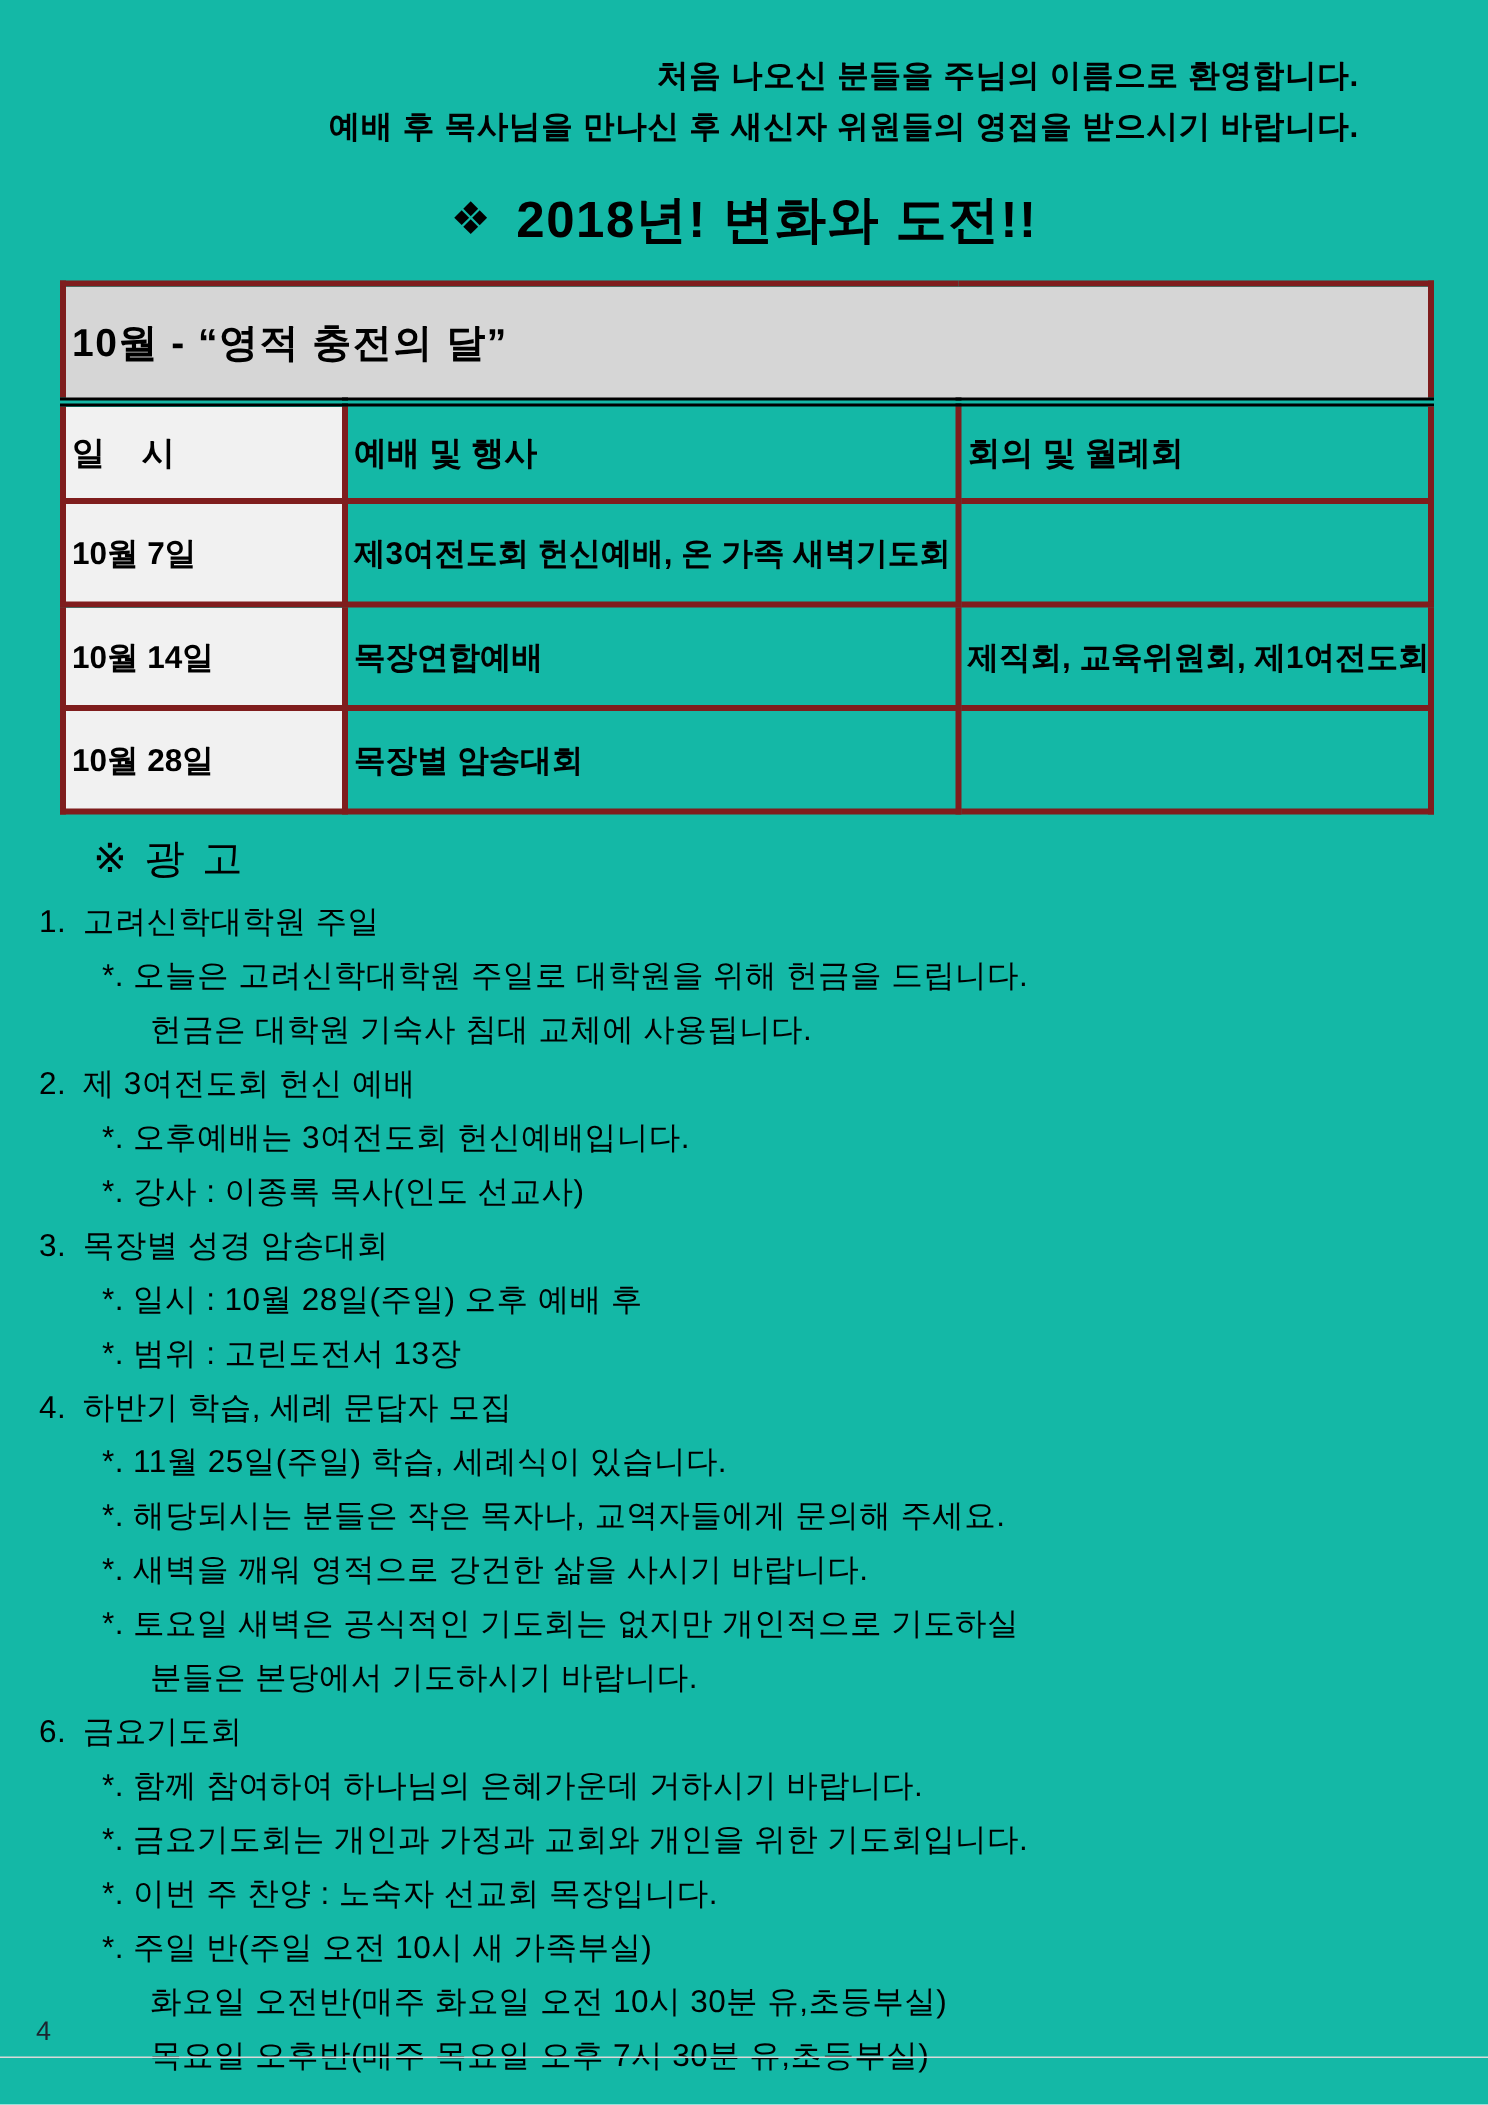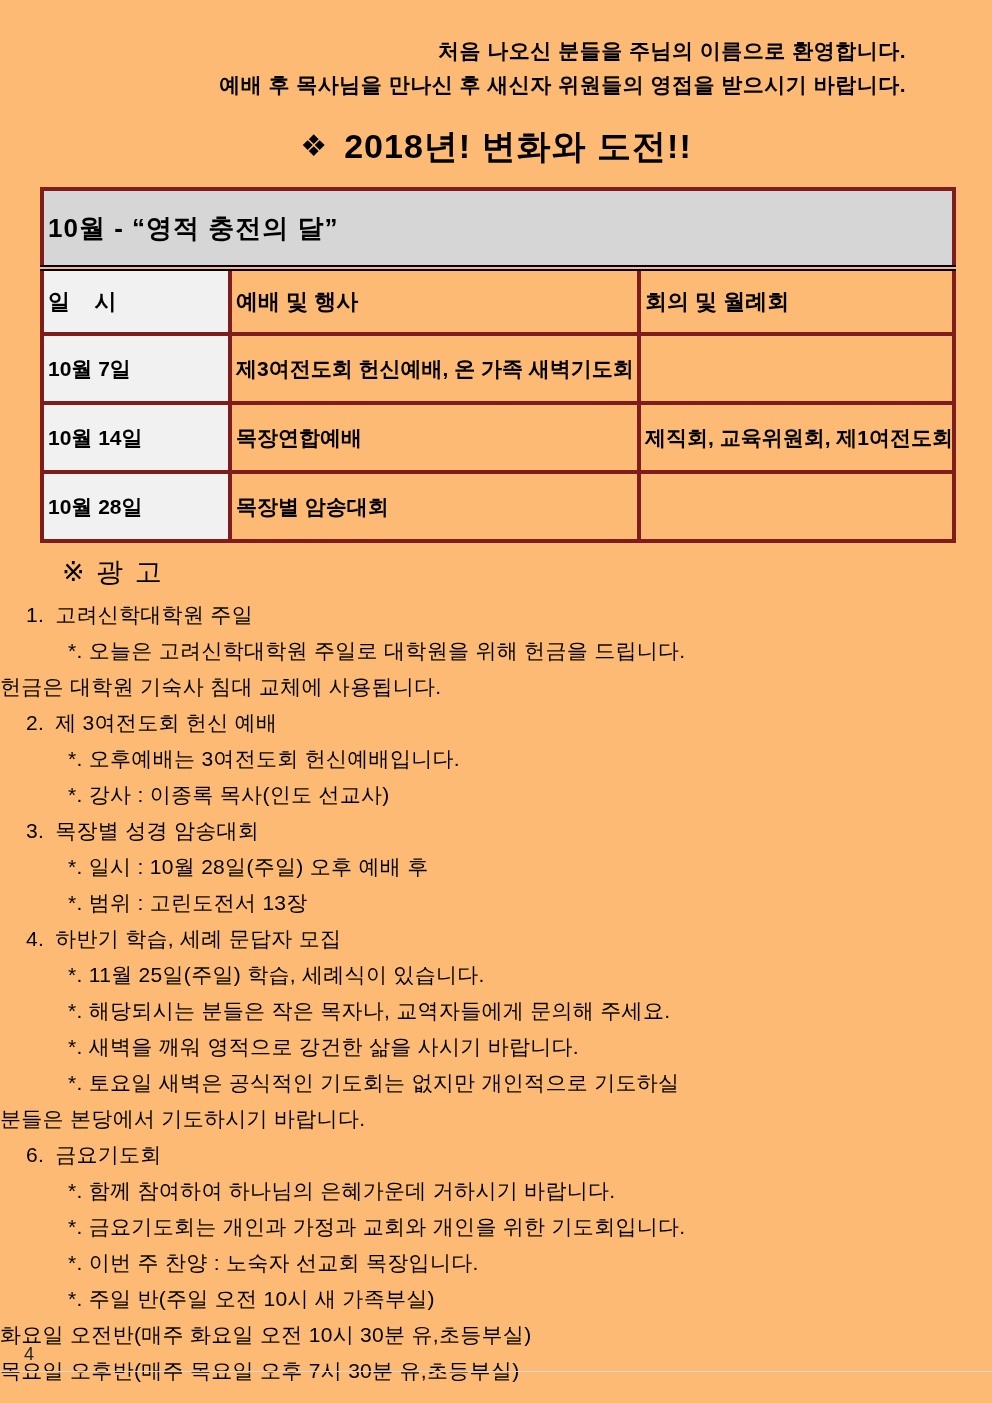--- a/index.html
+++ b/index.html
@@ -1,37 +1,37 @@
 <!DOCTYPE html>
 <html><head>
 <meta charset="utf-8">
 <style>
   html,body{margin:0;padding:0;background:#fff;}
   .page{
-    position:relative;width:992px;height:1403px;background:#fdba74;
+    position:relative;width:992px;height:1403px;background:#14b8a6;
     font-family:"Liberation Sans","DejaVu Sans",sans-serif;color:#000;overflow:hidden;
   }
   .welcome{padding-top:34px;padding-right:86px;text-align:right;
     font-size:21px;font-weight:700;line-height:34px;letter-spacing:.5px;}
   .main-title{margin-top:22px;text-align:center;font-size:34px;font-weight:700;letter-spacing:1px;}
   .main-title .diamond{font-size:30px;margin-right:16px;vertical-align:2px;}
   table.schedule{margin:17px 40px 0 40px;width:912px;border-collapse:collapse;
     table-layout:fixed;border:3px solid #000;}
   table.schedule td{border:4px solid #7f1d1d;font-weight:700;
     overflow:hidden;padding:15px 4px;white-space:nowrap;}
   tr.t-title td{background:#d6d6d6;font-size:26px;height:44px;border-bottom:6px double #000;letter-spacing:1px;}
   tr.t-head td{font-size:22px;height:31px;}
   tr.t-row td{font-size:21px;height:35px;}
   td.c-date{background:#f1f1f1;}
   .notice-heading{margin:11px 0 0 62px;font-size:27px;font-weight:400;letter-spacing:2px;}
   .ann{margin-top:7px;font-size:21px;letter-spacing:.3px;}
   .ln{height:36px;line-height:36px;white-space:nowrap;}
   .ln.item{padding-left:26px;}
   .ln.sub{padding-left:68px;}
-  .ln.cont{}
+  .ln.cont{padding-left:100px;}
   .ln .num{display:inline-block;min-width:18px;margin-right:11px;}
   .page-number{position:absolute;left:24px;top:1344px;font-size:18px;color:#1c2430;}
   .bottom-rule{position:absolute;left:0;top:1371px;width:992px;height:1px;background:#d9d9d9;}
 </style>
 </head>
 <body>
 
 <div class="page">
 
   <div class="welcome">

